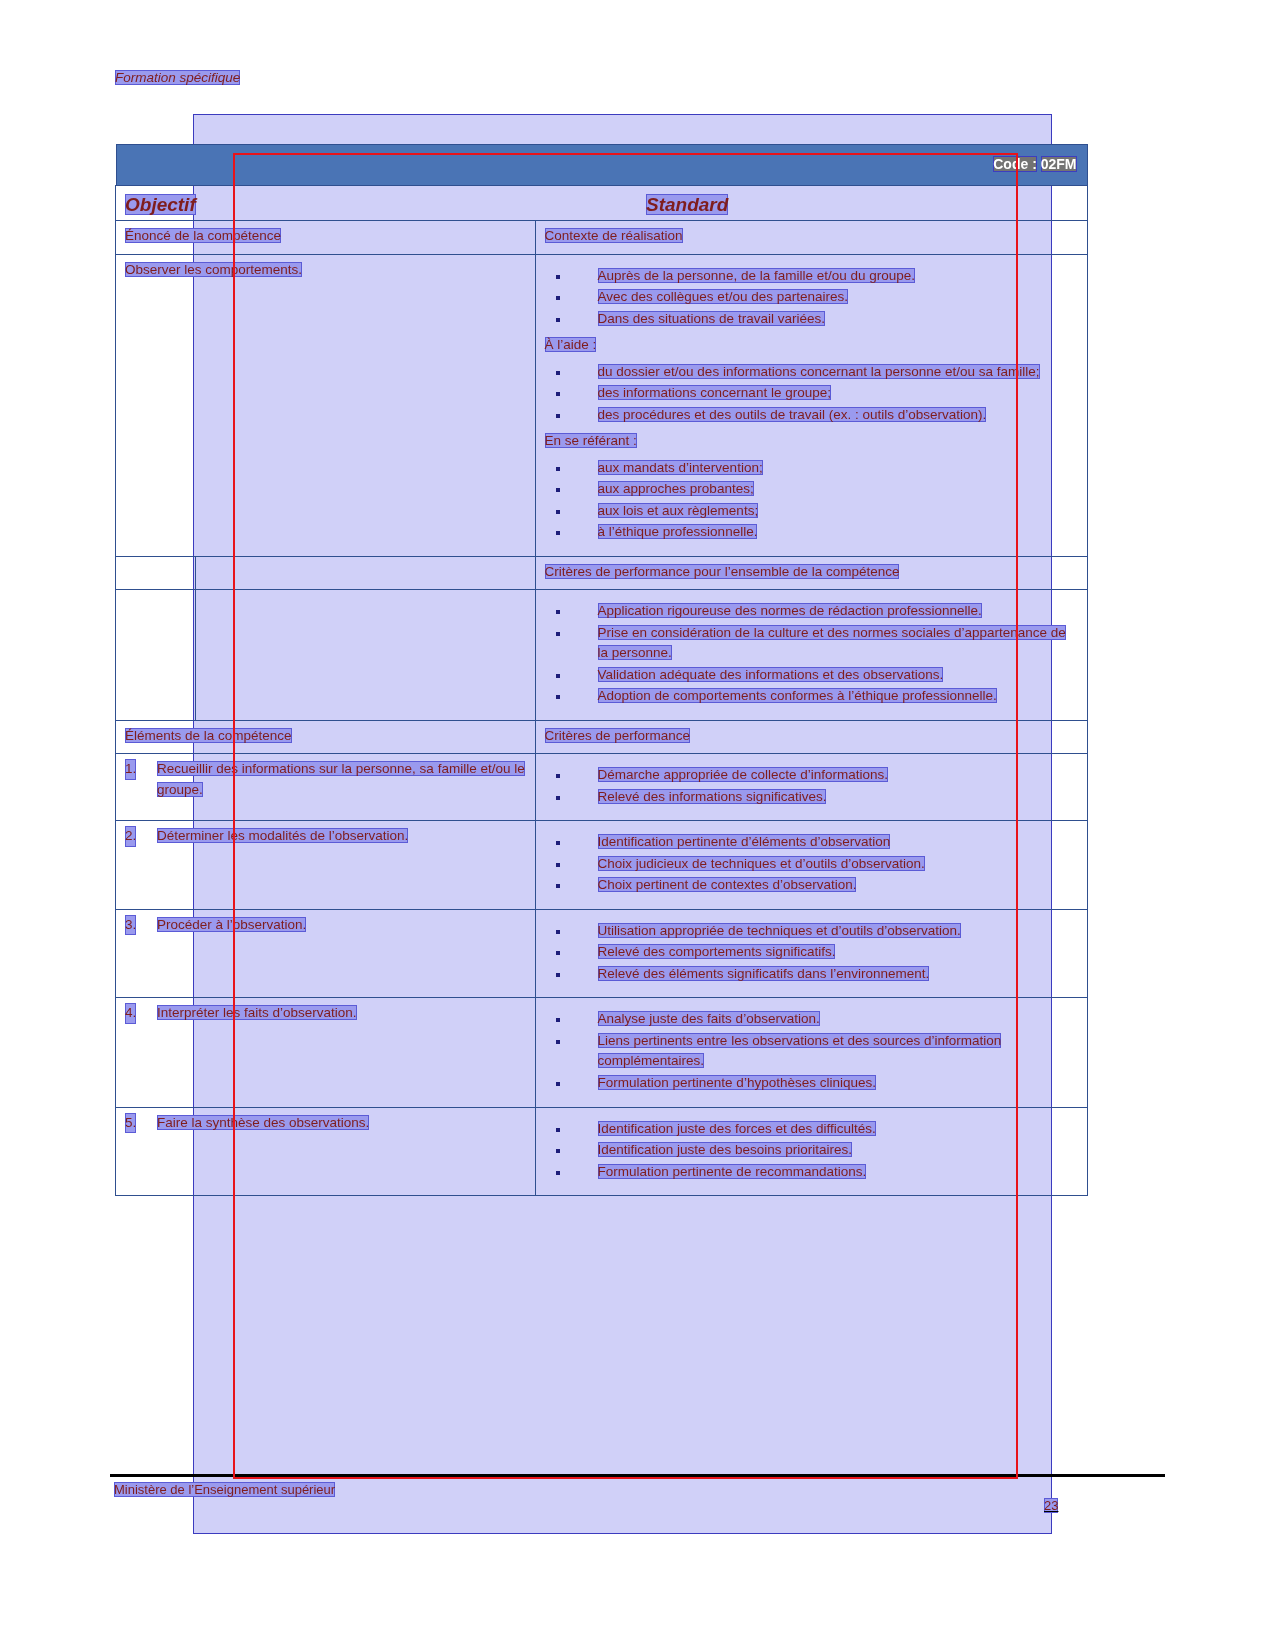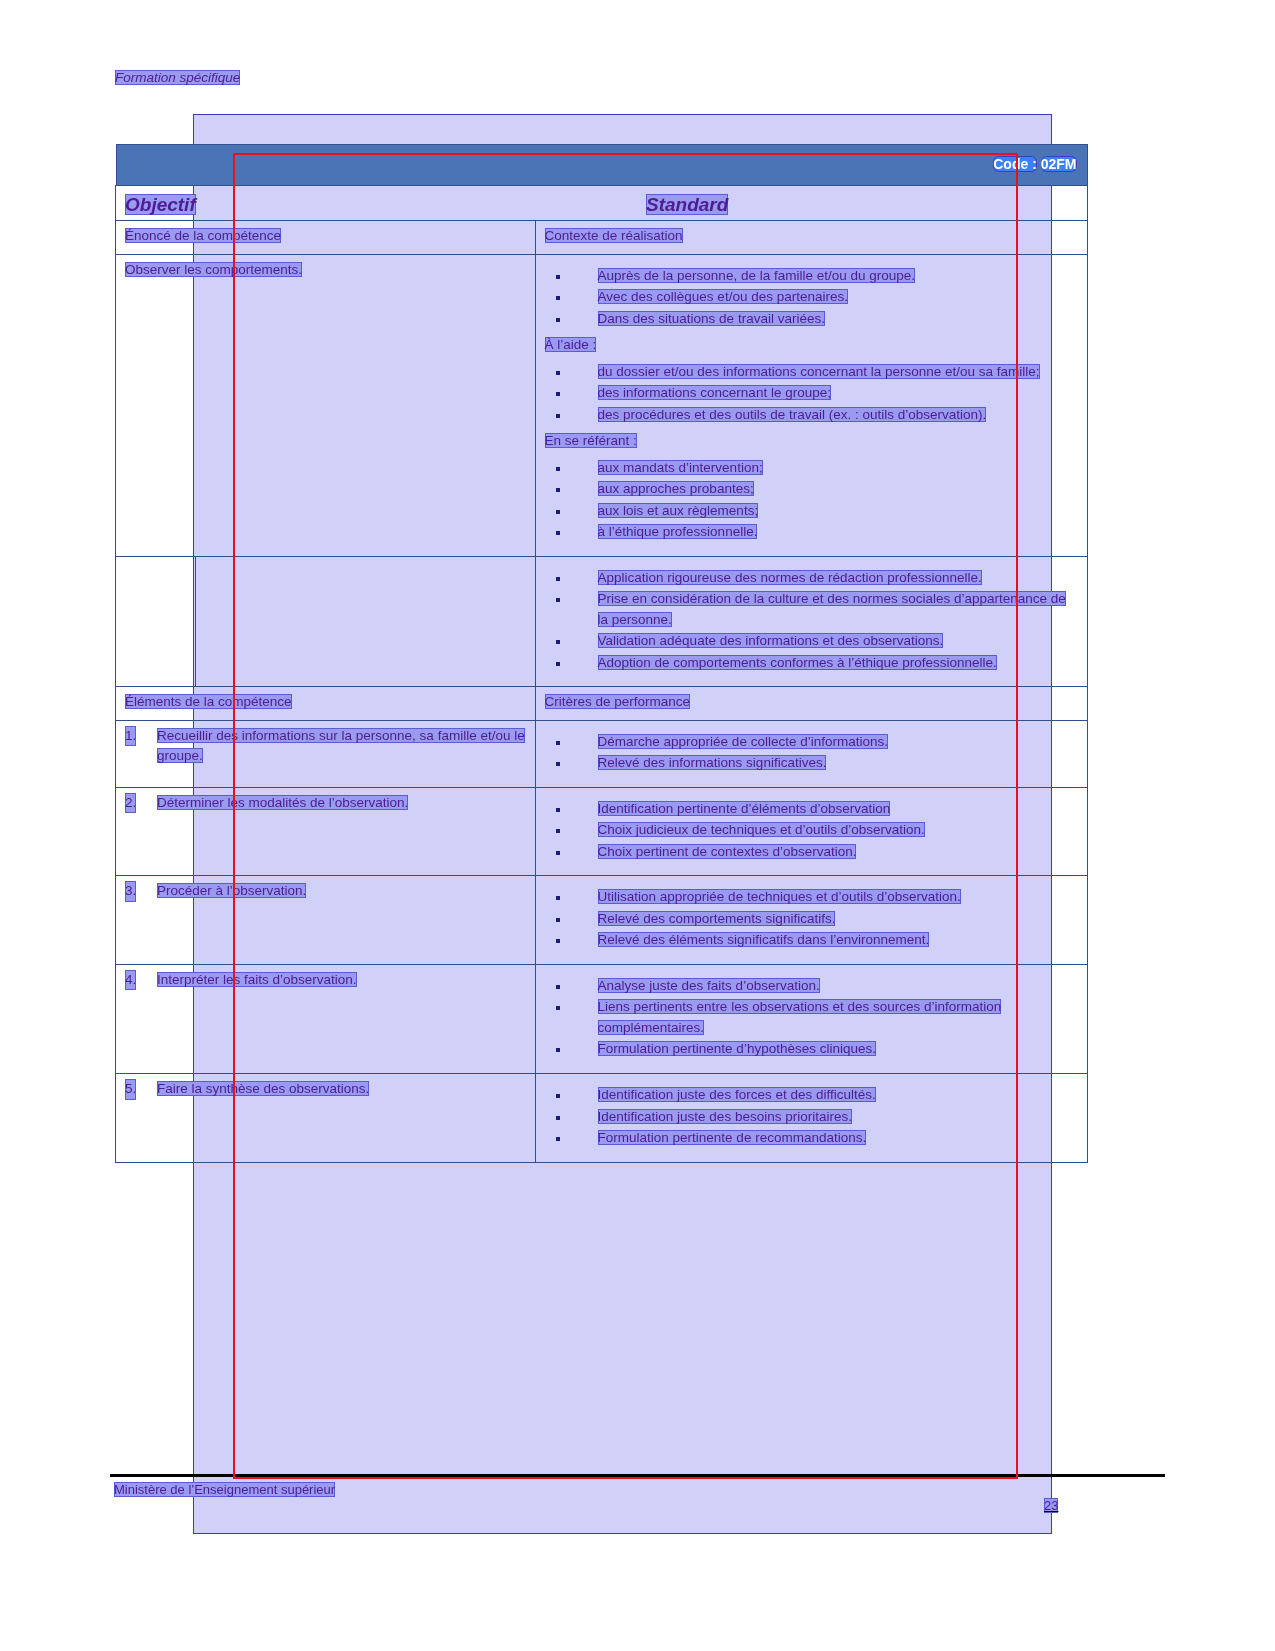--- a/index.html
+++ b/index.html
@@ -12,21 +12,21 @@
     height: 1651px;
     position: relative;
     font-family: "Liberation Sans", sans-serif;
     color: #000000;
     overflow: hidden;
   }
 
   
   .sel {
     background: #9a9aee;
-    color: #4c1d95;
+    color: #7f1d1d;
     box-shadow: 0 0 0 1px #5b5bd6 inset;
     display: inline;
   }
 
   .page {
     position: absolute;
     left: 0; top: 0;
     width: 1275px;
     height: 1651px;
   }
@@ -91,24 +91,23 @@
   }
   .codebar .code {
     position: absolute;
     right: 10px;
     top: 9px;
     font-size: 14px;
     font-weight: bold;
     color: #ffffff;
   }
   .codebar .code .sel {
-    background: #3b82f6;
+    background: #737373;
     color: #ffffff;
     box-shadow: 0 0 0 1px #3d3dc0 inset;
-    border-radius: 6px;
   }
 
   .titles-row {
     position: relative;
     height: 34px;
   }
   .titles-row .objectif,
   .titles-row .standard {
     position: absolute;
     top: 5px;
@@ -261,20 +260,27 @@
         </div>
         <ul class="bul">
           <li><span class="sel">aux mandats d’intervention;</span></li>
           <li><span class="sel">aux approches probantes;</span></li>
           <li><span class="sel">aux lois et aux règlements;</span></li>
           <li><span class="sel">à l’éthique professionnelle.</span></li>
         </ul>
       </td>
     </tr>
 
+    <tr>
+      <td>&nbsp;</td>
+      <td>&nbsp;</td>
+      <td colspan="2" class="bold">
+        <span class="sel">Critères de performance pour l’ensemble de la compétence</span>
+      </td>
+    </tr>
 
     <tr>
       <td>&nbsp;</td>
       <td>&nbsp;</td>
       <td colspan="2">
         <ul class="bul">
           <li><span class="sel">Application rigoureuse des normes de rédaction professionnelle.</span></li>
           <li><span class="sel">Prise en considération de la culture et des normes sociales d’appartenance de la personne.</span></li>
           <li><span class="sel">Validation adéquate des informations et des observations.</span></li>
           <li><span class="sel">Adoption de comportements conformes à l’éthique professionnelle.</span></li>

